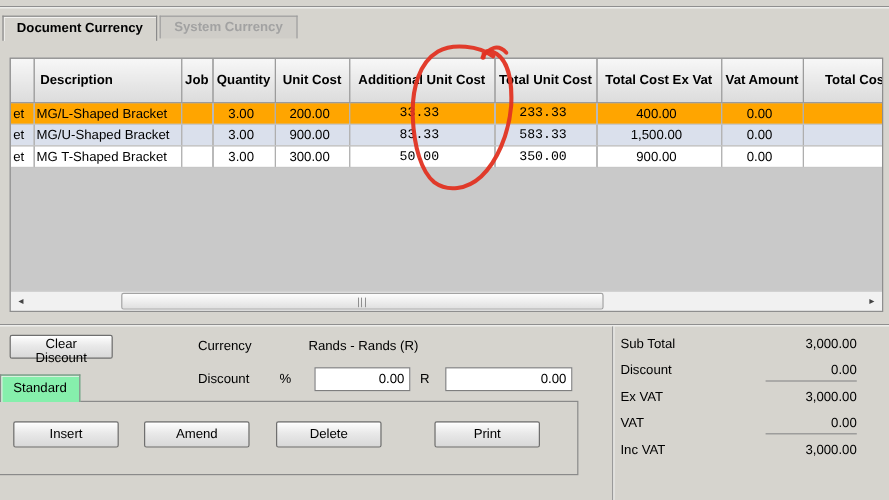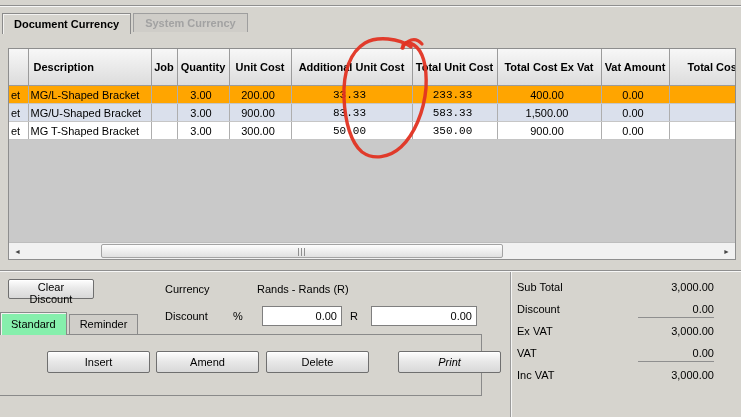--- a/index.html
+++ b/index.html
@@ -62,22 +62,22 @@
   .disc-pct { left:262px; top:306px; width:80px; }
   .disc-rand { left:371px; top:306px; width:106px; }
 
   .ftabs { position:absolute; left:0; top:312px; display:flex; align-items:flex-end; z-index:3; }
   .ftab { height:20px; padding:0 10px; line-height:19px; color:#000; background:#d0cec9;
           border:1px solid #8a8a8a; border-bottom:none; margin-right:2px; }
   .ftab.active { height:23px; line-height:22px; background:#86efac; margin-bottom:-1px;
           box-shadow:inset 1px 1px 0 #f3f2f0; }
   .fpanel { position:absolute; left:-1px; top:334px; width:483px; height:62px;
           border:1px solid #8a8a8a; background:#d6d4ce; z-index:2; }
-  .fpanel .btn { top:16px; width:103px; height:22px;margin-left:36px; }
-  .btn-insert { left:11px; } .btn-amend { left:120px; } .btn-delete { left:230px; } .btn-print { left:362px;font-style:italic; }
+  .fpanel .btn { top:16px; width:88px; height:22px; }
+  .btn-insert { left:11px; } .btn-amend { left:120px; } .btn-delete { left:230px; } .btn-print { left:362px; }
 
   
   .vline { position:absolute; left:510px; top:272px; height:145px; width:2px;
            border-left:1px solid #9a9a9a; border-right:1px solid #f5f5f4; }
   .totals { position:absolute; left:517px; top:274px; width:197px; }
   .t-head { display:flex; justify-content:space-between; font-weight:bold; height:19px;
             border-bottom:1px solid #8f8f8f; }
   .t-head .sell { padding-right:12px; }
   .t-row { display:flex; justify-content:space-between; height:22px; padding-top:7px; }
   .t-row .val { min-width:76px; text-align:right; }
@@ -187,21 +187,20 @@
   <div class="flabel val-currency">Rands - Rands (R)</div>
 
   <div class="flabel lbl-discount">Discount</div>
   <div class="flabel lbl-pct">%</div>
   <input class="field disc-pct" value="0.00" style="">
   <div class="flabel lbl-r">R</div>
   <input class="field disc-rand" value="0.00" style="">
 
   <div class="ftabs">
     <div class="ftab active">Standard</div>
-    <div class="ftab">Reminder</div>
   </div>
   <div class="fpanel">
     <button class="btn btn-insert">Insert</button>
     <button class="btn btn-delete">Delete</button>
     <button class="btn btn-amend">Amend</button>
     <button class="btn btn-print">Print</button>
   </div>
 
   <div class="vline"></div>
   <div class="totals">

